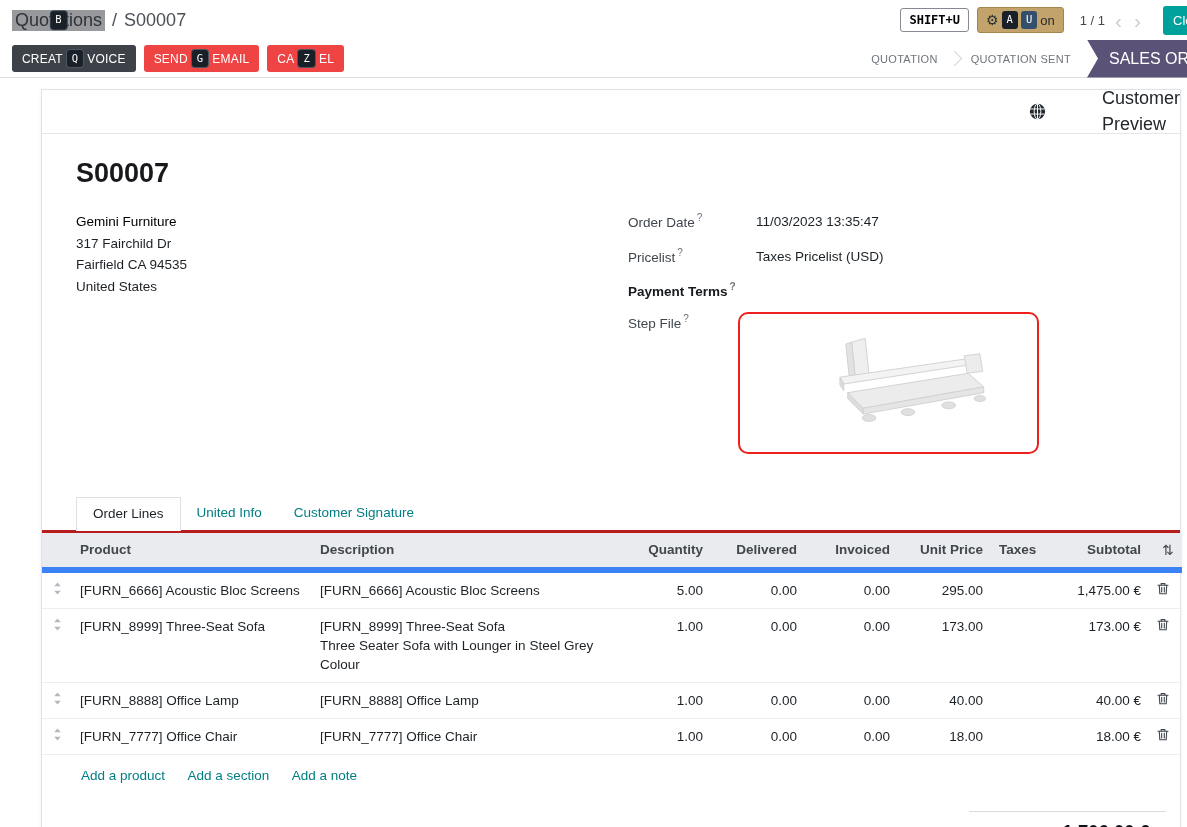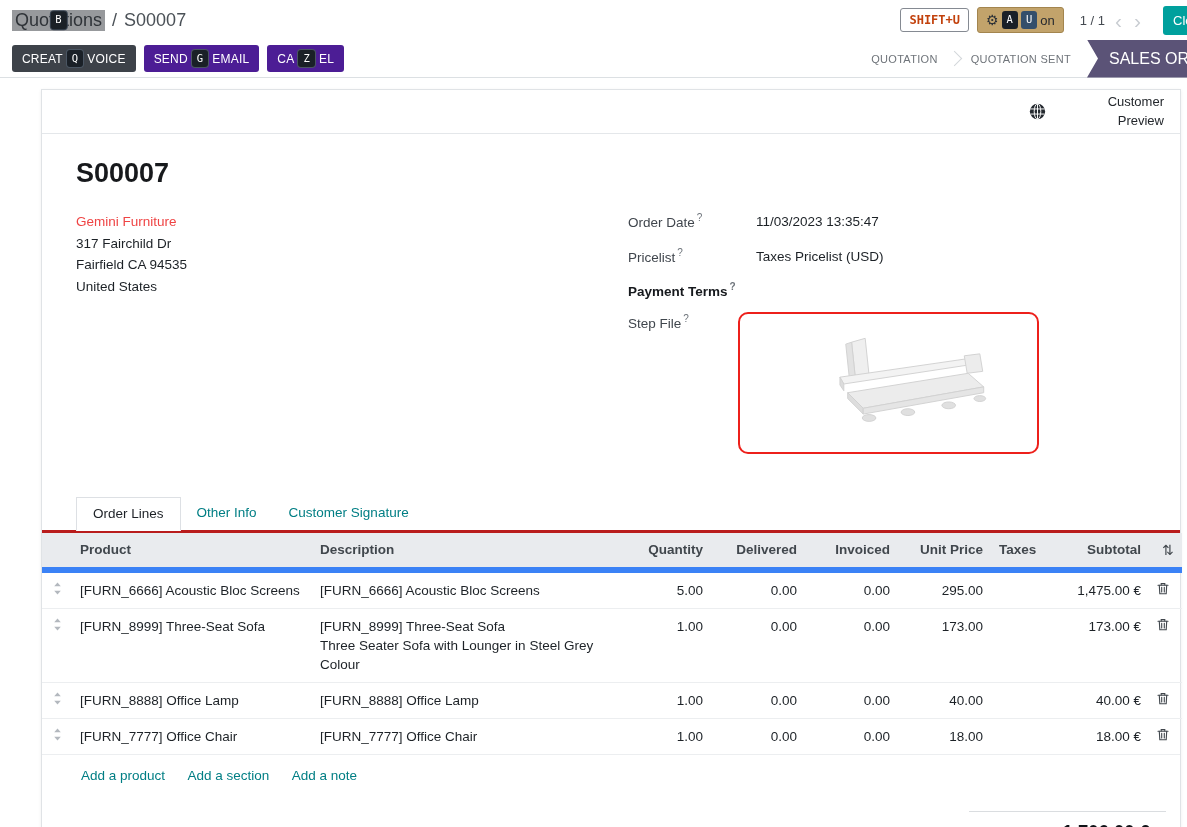--- a/index.html
+++ b/index.html
@@ -8,67 +8,67 @@
 
   
   .topbar { position:relative; height:40px; display:flex; align-items:center; padding-left:12px; }
   .breadcrumb { font-size:18px; color:#4a5056; display:flex; align-items:center; gap:7px; }
   .bc-parent { position:relative; background:#97999c; color:#2f3338; padding:0 3px; cursor:pointer; }
   .kbd { display:inline-block; background:#1a2027; color:#fff; font-family:"DejaVu Sans Mono",monospace;
          font-size:10.5px; line-height:1; padding:3px 5px 4px; border-radius:3px; }
   .kbd-overlay { position:absolute; left:50%; top:50%; transform:translate(-50%,-50%); box-shadow:0 0 0 1px #3b4654; }
   .kbd-blue { background:#344f6b; }
   .topbar-right { margin-left:auto; display:flex; align-items:center; gap:8px; margin-right:44px; }
-  .kbd-box { border:1px solid #858a92; background:#fff; color:#c2410c; font-family:"DejaVu Sans Mono",monospace;
+  .kbd-box { border:1px solid #858a92; background:#fff; color:#000000; font-family:"DejaVu Sans Mono",monospace;
              font-size:12px; font-weight:bold; padding:4px 8px; border-radius:3px; }
   .action-menu { display:flex; align-items:center; gap:3px; background:#c2a36b; border:1px solid #a3854e;
                  border-radius:3px; padding:3px 8px; font-size:13px; color:#26292e; cursor:pointer; font-family:inherit; }
   .gear { font-size:14px; color:#2b3036; }
   .pager { font-size:13px; color:#454a51; margin-left:8px; }
   .pager-btn { background:none; border:none; color:#c9cdd2; font-size:21px; line-height:1; cursor:pointer; padding:0 2px; }
   .close-btn { position:absolute; left:1163px; top:6px; height:29px; padding:0 10px; background:#00a09d;
                border:none; border-radius:3px; color:#fff; font-size:13px; cursor:pointer; font-family:inherit; }
 
   
   .actionbar { height:38px; display:flex; align-items:stretch; justify-content:space-between;
                border-bottom:1px solid #dce0e3; padding-left:12px; }
   .actionbar-left { display:flex; align-items:center; gap:8px; }
   .btn { display:inline-flex; align-items:center; gap:3px; border:none; border-radius:3px; color:#fff;
          font-size:12px; font-weight:500; letter-spacing:.2px; padding:5px 10px; cursor:pointer; font-family:inherit; }
   .btn .kbd { margin:0 1px; box-shadow:0 0 0 1px #4a5562; }
   .btn-dark { background:#3d4249; }
-  .btn-gray { background:#4c1d95;text-align:right; }
+  .btn-gray { background:#ef4444;text-align:right; }
   .statusbar { display:flex; align-items:center; }
   .stage { font-size:11px; font-weight:400; color:#6f747a; letter-spacing:.3px; padding:0 16px; cursor:pointer;
            background:none; border:none; font-family:inherit; }
   .chev { width:11px; height:11px; border-top:1px solid #d2d6da; border-right:1px solid #d2d6da;
           transform:rotate(45deg); margin:0 -5px; }
   .stage-active { background:#5b5377; color:#fff; height:38px; display:flex; align-items:center;
                   padding:0 8px 0 22px; clip-path:polygon(0 0,11px 50%,0 100%,100% 100%,100% 0);
                   width:100px; overflow:hidden; white-space:nowrap; }
 
   
   .sheet { margin:11px 0 0 41px; width:1140px; min-height:780px; background:#fff;
            border:1px solid #e0e3e6; box-shadow:0 1px 3px rgba(60,60,70,.08); }
   .sheet-topbar { height:44px; border-bottom:1px solid #e4e7ea; display:flex; justify-content:flex-end;
                   align-items:center; padding-right:16px; }
   .preview-btn { display:flex; align-items:center; gap:9px; background:none; border:none; cursor:pointer; font-family:inherit; }
-  .preview-label { font-size:13px; color:#23272c; text-align:right; width:62px; line-height:1.4;margin-left:47px; }
+  .preview-label { font-size:18px; color:#23272c; text-align:right; width:62px; line-height:1.4;margin-left:47px; }
   .record-title { font-size:27px; font-weight:700; color:#17191c; margin:24px 0 22px 34px; }
 
   .fields { display:flex; padding:0 34px; font-size:13.5px; }
   .col-left { width:552px; }
   .col-right { flex:1; }
   .frow { display:flex; margin-bottom:13px; }
   .flabel { width:150px; color:#40464d; flex:none; padding-top:1px; }
   .flabel-r { width:128px; color:#40464d; flex:none; padding-top:1px; }
   .flabel-bold { font-weight:700; color:#16191d; }
   sup.help { font-size:10px; color:#6d737a; margin-left:2px; }
   .fvalue { color:#1c2126; line-height:21.5px; }
-  a.field-link { color:#ef4444; text-decoration:none; cursor:pointer; }
+  a.field-link { color:#000000; text-decoration:none; cursor:pointer; }
   .stepfile-row .flabel-r { width:110px; }
   .stepfile-box { width:301px; height:142px; border:2px solid #ed201b; border-radius:10px; background:#fff;
                   display:flex; align-items:center; justify-content:center; cursor:pointer; }
 
   
   .tabs { display:flex; margin-top:30px; border-bottom:3px solid #b91c1c; padding-left:34px; }
   .tab { padding:8px 16px 9px; font-size:13.5px; color:#017e84; cursor:pointer; background:none; border:none; font-family:inherit; }
   .tab-active { color:#1d2126; border:1px solid #dde0e4; border-bottom-color:#fff; margin-bottom:-1px; background:#fff; }
 
   
@@ -218,21 +218,21 @@
               <ellipse cx="244" cy="86" rx="6" ry="3" fill="#e0e0e0"></ellipse>
             </g>
           </svg>
         </div>
       </div>
     </div>
   </div>
 
   <div class="tabs">
     <button class="tab tab-active">Order Lines</button>
-    <button class="tab">Other Info</button>
+    <button class="tab">United Info</button>
     <button class="tab">Customer Signature</button>
   </div>
 
   <table class="lines">
     <colgroup>
       <col style="width:30px">
         <col style="width:240px">
         <col style="width:315px">
         <col style="width:84px">
       <col style="width:94px">

